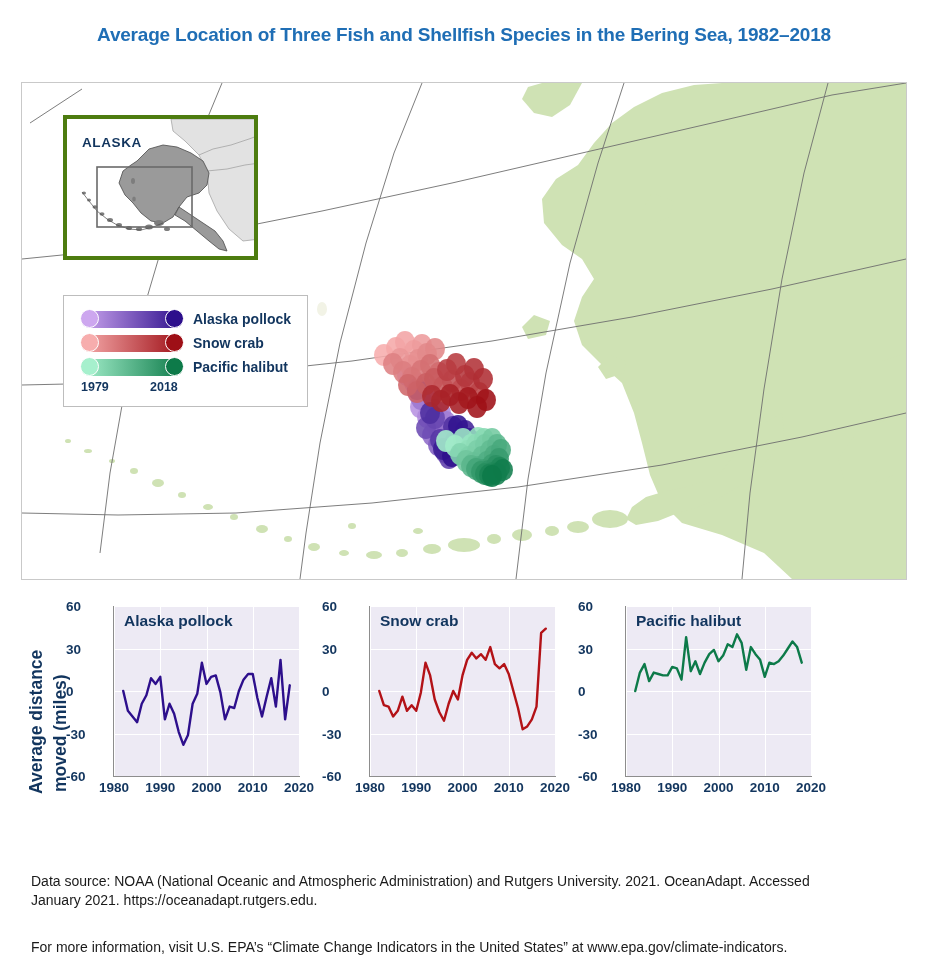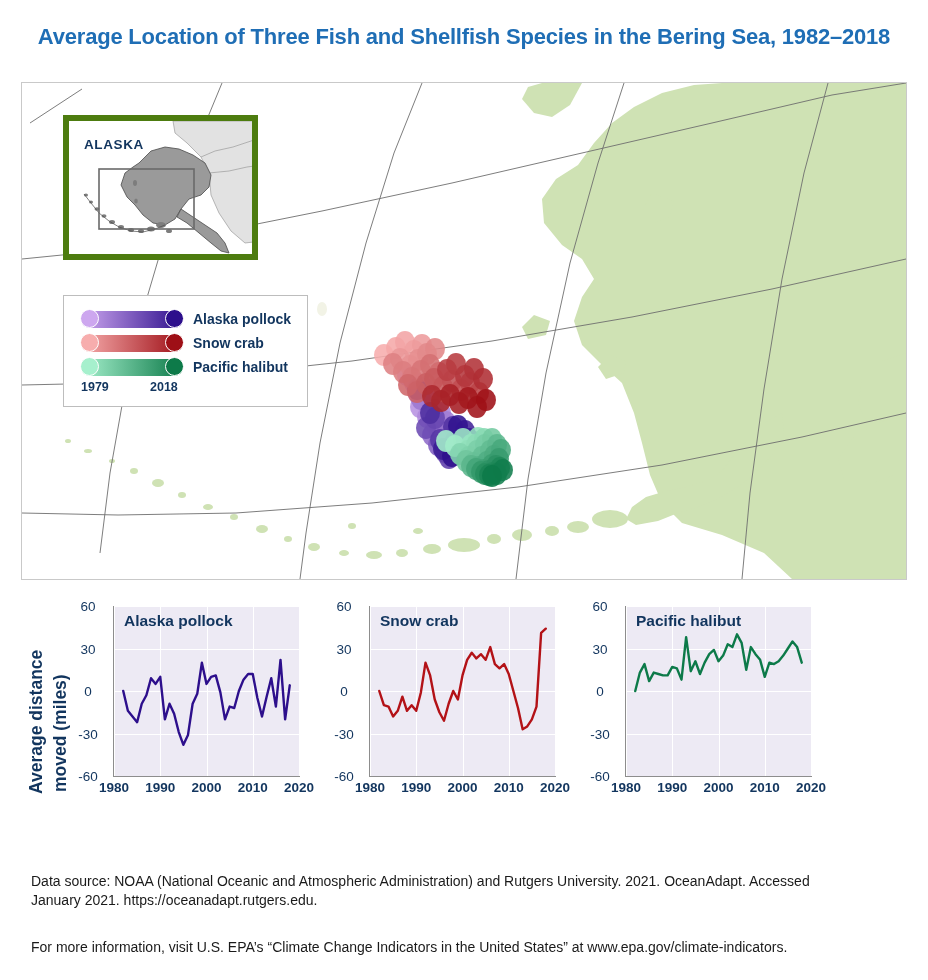--- a/index.html
+++ b/index.html
@@ -10,41 +10,41 @@
     color:#1b4279;
     overflow:hidden;
     position:relative;
   }
   #figure{position:relative;width:928px;height:980px;}
 
   
   .fig-title{
     position:absolute;left:0;top:24px;width:928px;
     text-align:center;
-    font-size:22px;font-weight:bold;
+    font-size:19px;font-weight:bold;
     color:#1f6eb5;
     letter-spacing:-0.2px;
   }
 
   
   .map-panel{
     position:absolute;left:21px;top:82px;
     width:886px;height:498px;
     border:1px solid #c9c9c9;
     background:#ffffff;
     overflow:hidden;
     box-sizing:border-box;
   }
   .map-svg{position:absolute;left:0;top:0;}
 
   
   .inset{
     position:absolute;left:41px;top:32px;
     width:195px;height:145px;
-    background:#ffffff;border:6px solid #4d7c0f;
+    background:#ffffff;border:4px solid #4d7c0f;
     box-sizing:border-box;overflow:hidden;
   }
   .inset-label{
     position:absolute;left:15px;top:16px;
     font-size:13.5px;font-weight:bold;color:#12355e;
     letter-spacing:0.6px;
   }
 
   
   .map-legend{
@@ -108,22 +108,22 @@
   .gridline{position:absolute;background:#ffffff;}
   .gl-h{left:0;width:185px;height:1px;}
   .gl-v{top:0;width:1px;height:170px;}
   .axisline{position:absolute;background:#8d8d8d;}
   .panel .chart-title{
     position:absolute;left:60px;top:20px;
     font-size:15.5px;font-weight:bold;color:#12355e;
     white-space:nowrap;
   }
   .ytick{
-    position:absolute;right:0;width:44px;text-align:center;
-    font-size:13.5px;font-weight:normal;color:#12355e;
+    position:absolute;right:0;width:44px;text-align:left;
+    font-size:13.5px;font-weight:bold;color:#12355e;
     transform:translateY(-50%);
   }
   .yticks{position:absolute;left:0;top:14px;width:46px;height:170px;}
   .xticks{position:absolute;left:50px;top:188px;width:185px;height:20px;}
   .xtick{
     position:absolute;top:0;
     font-size:13.5px;font-weight:bold;color:#12355e;
     transform:translateX(-50%);white-space:nowrap;text-align:right;
   }
   .series-svg{position:absolute;left:50px;top:14px;}

